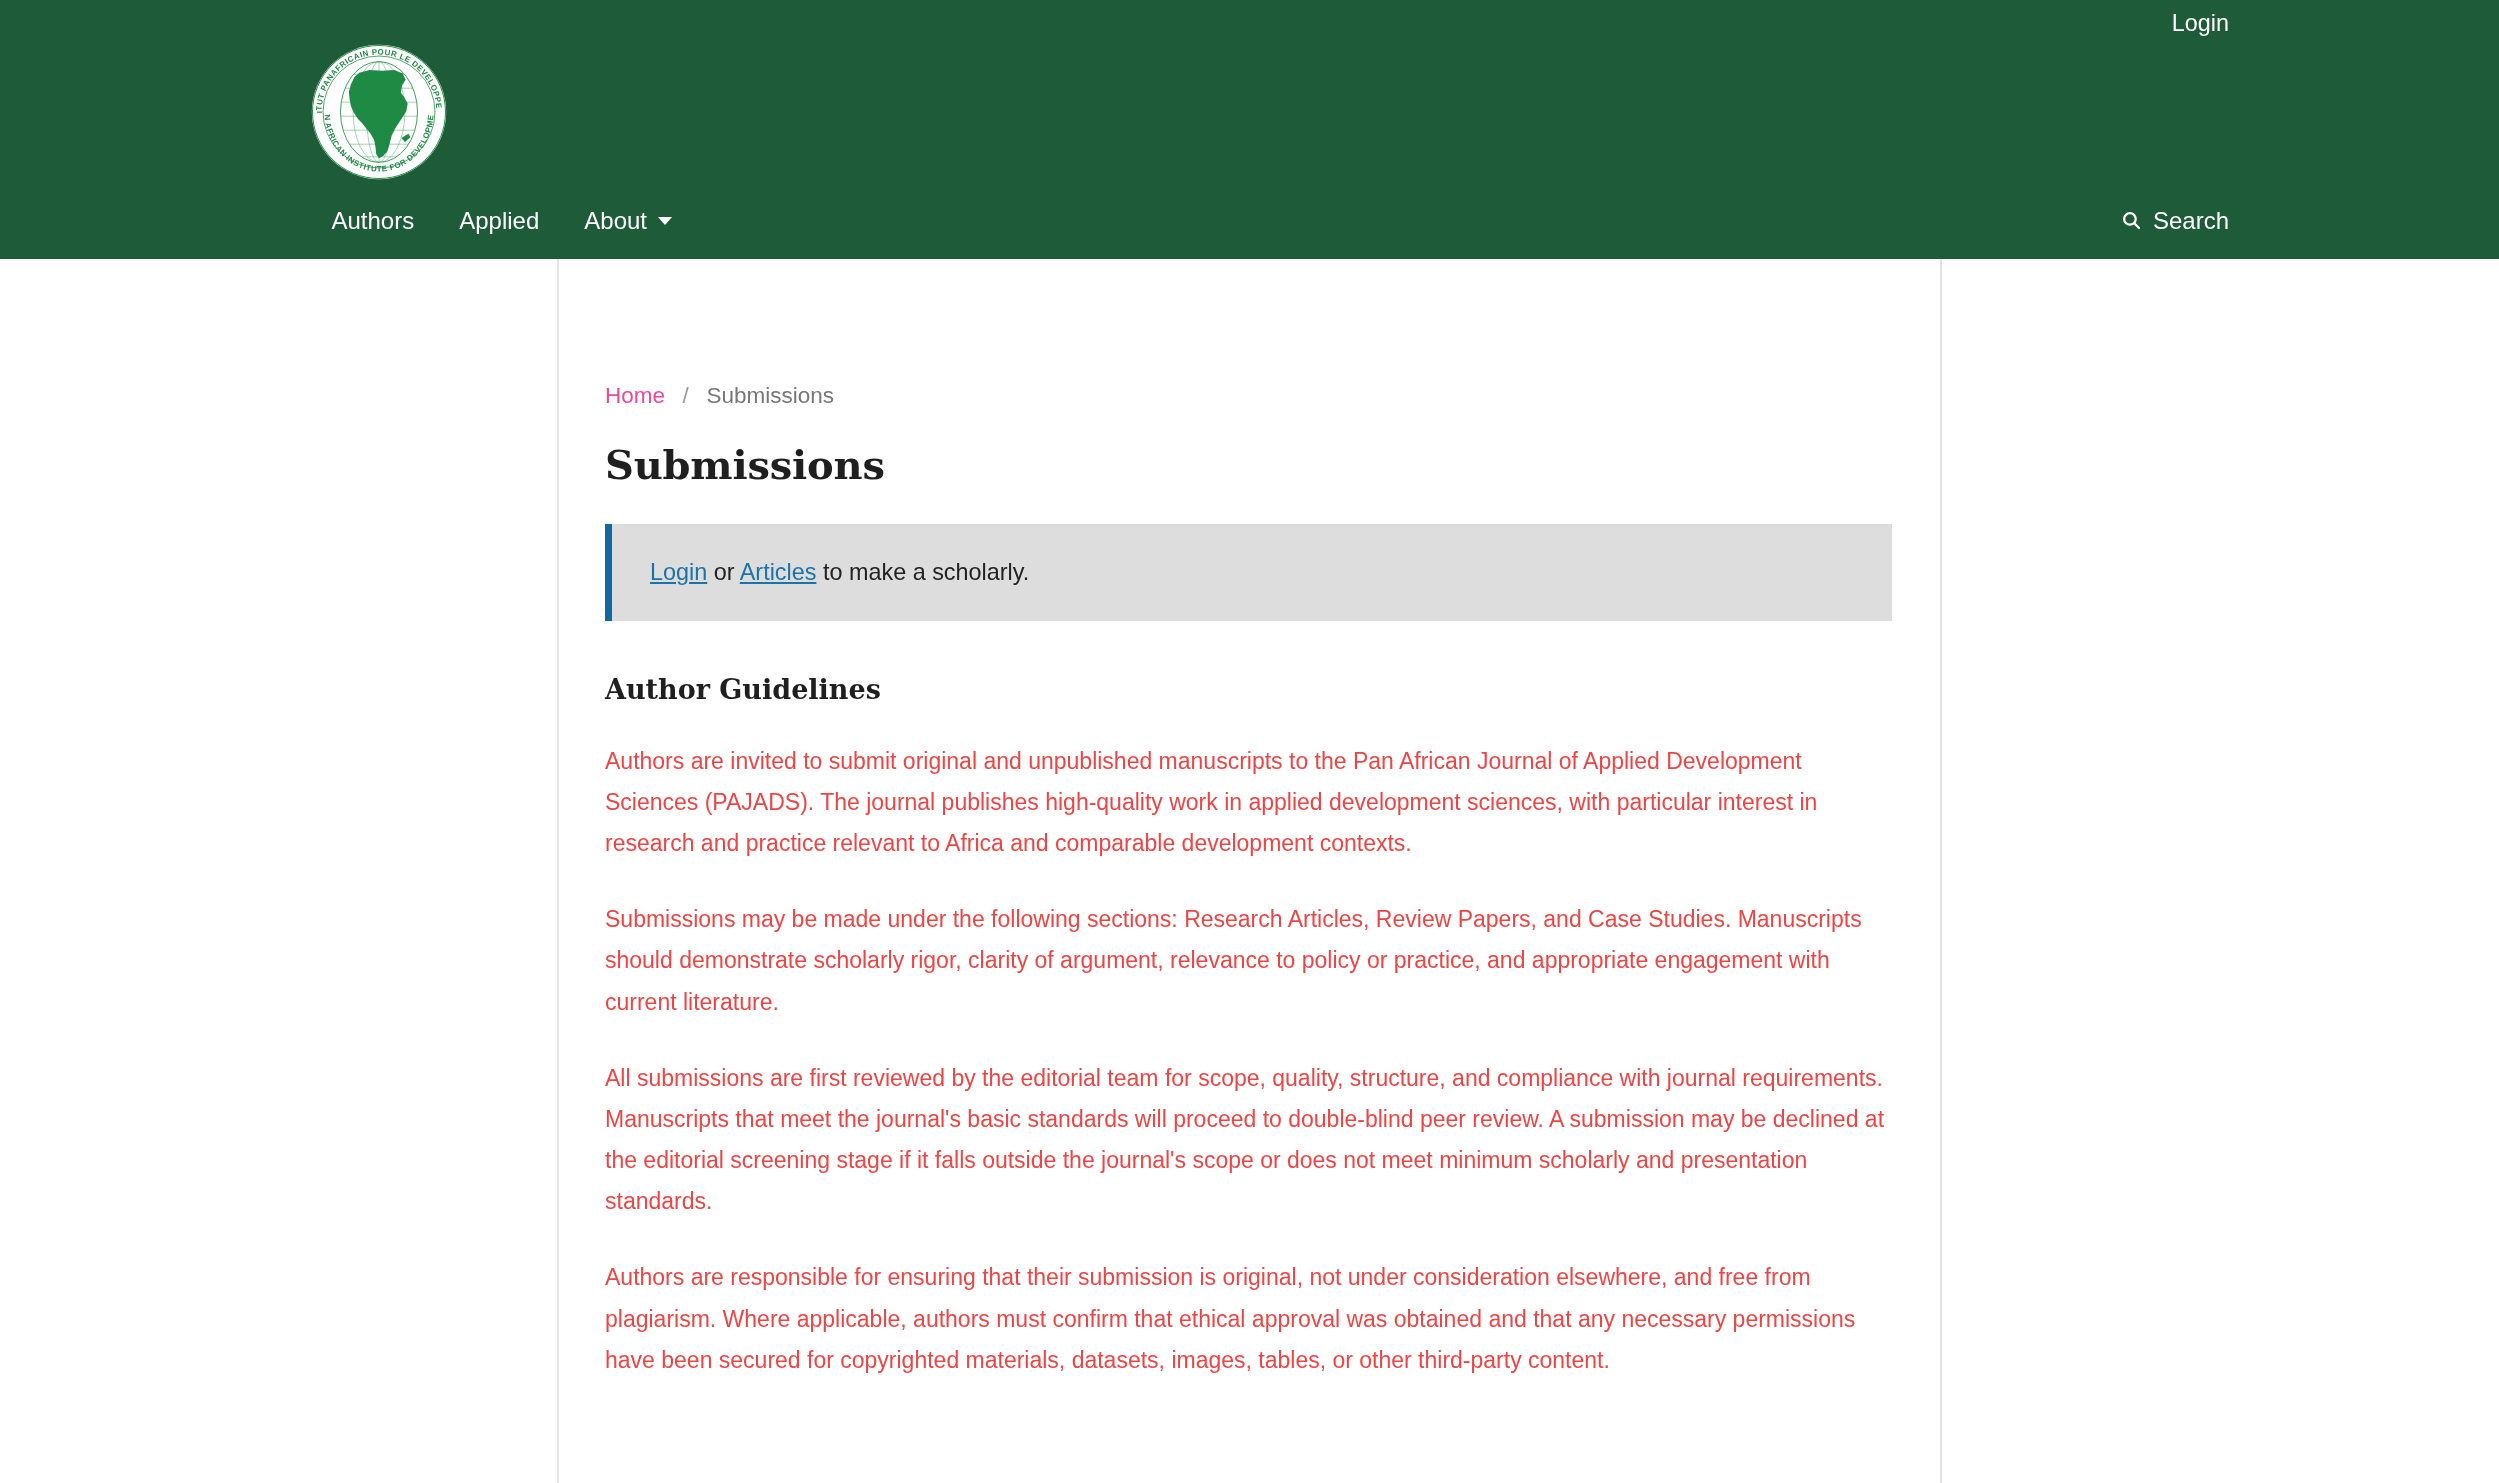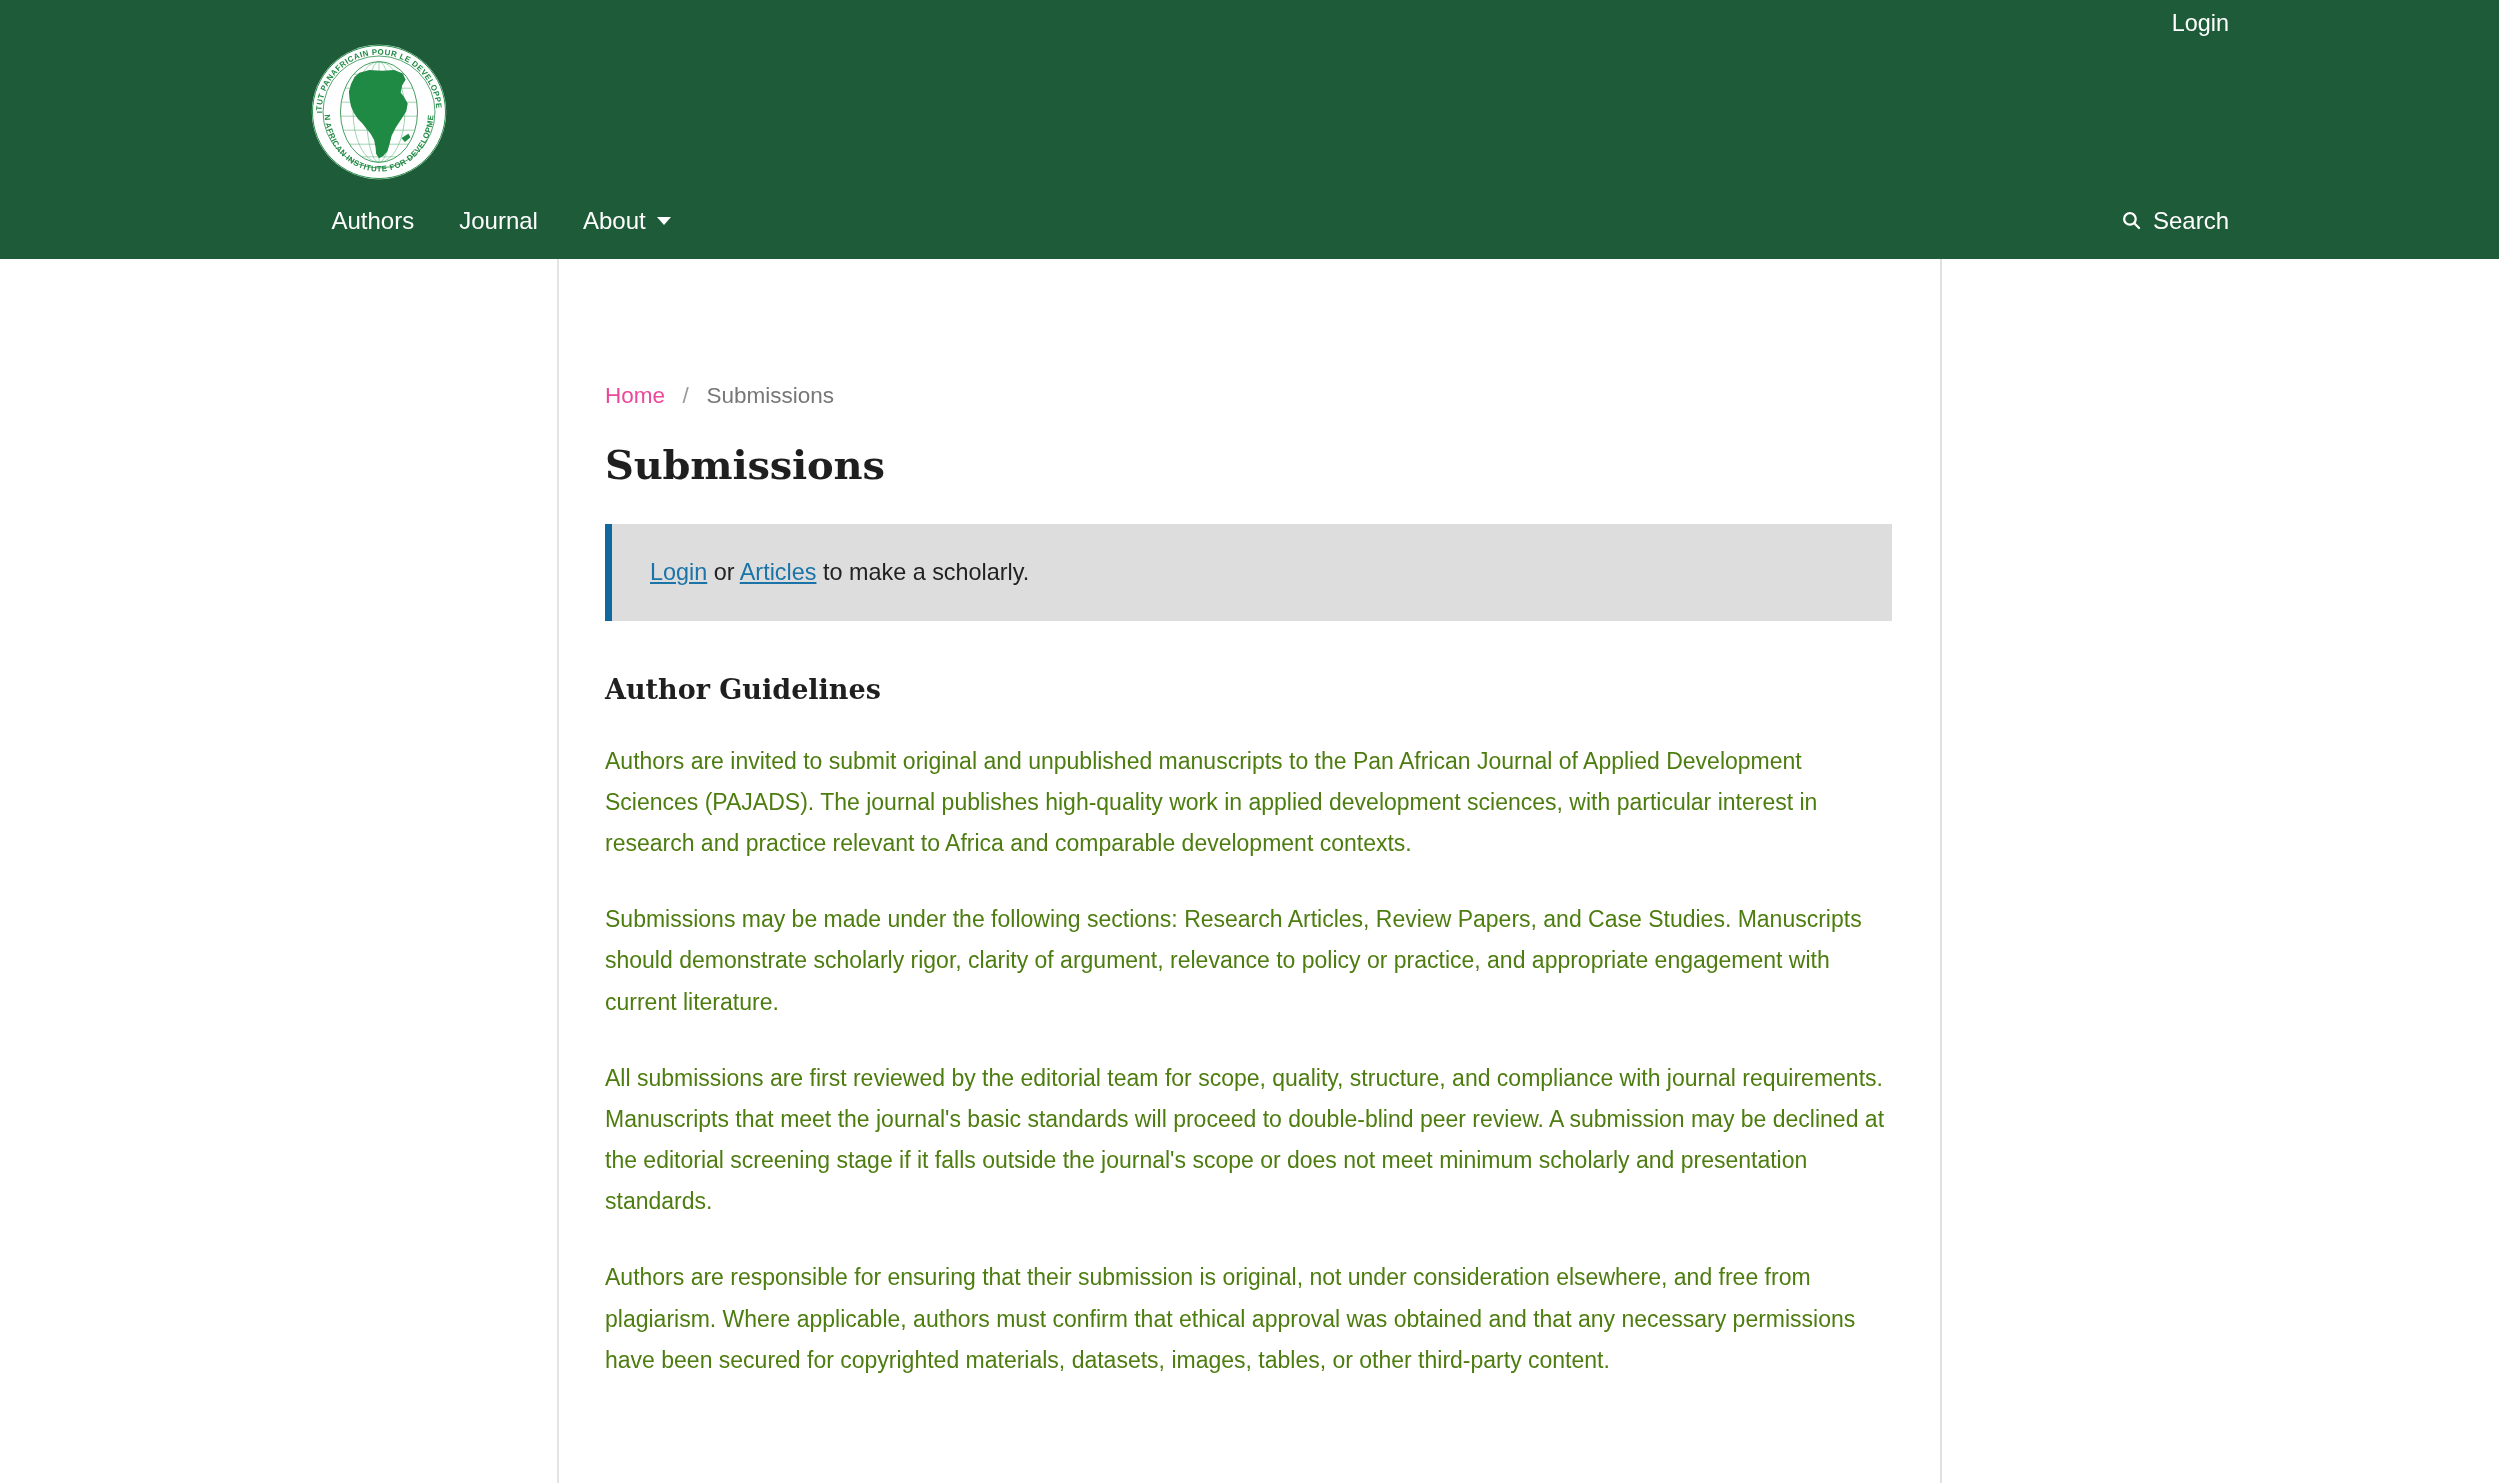--- a/index.html
+++ b/index.html
@@ -161,21 +161,21 @@
     font-family: "DejaVu Serif", "Liberation Serif", serif;
     font-size: 27px;
     font-weight: 700;
     color: #1f1f1f;
     margin: 0 0 34px 0;
     line-height: 1.2;
   }
 
   .body-copy p {
     font-size: 23px;
-    color: #4d7c0f;
+    color: #ef4444;
     line-height: 1.79;
     margin: 0 0 35px 0;
     max-width: 1293px;
   }
   .body-copy p:last-child { margin-bottom: 0; }
 </style>
 </head>
 <body>
 
 <header class="site-header">
@@ -227,21 +227,21 @@
       </svg>
     </a>
   </div>
 
   <nav class="nav-row">
     <div class="nav-primary">
       <a class="nav-item" href="#">
         <span>Authors</span>
       </a>
       <a class="nav-item" href="#">
-        <span>Journal</span>
+        <span>Applied</span>
       </a>
       <a class="nav-item" href="#">
         <span>About</span>
         <span class="caret"></span>
       </a>
     </div>
 
     <div class="nav-secondary">
       <a class="nav-item" href="#">
         <svg class="search-glyph" viewBox="0 0 24 24" fill="none" stroke="#ffffff" stroke-width="2.6" stroke-linecap="round">

